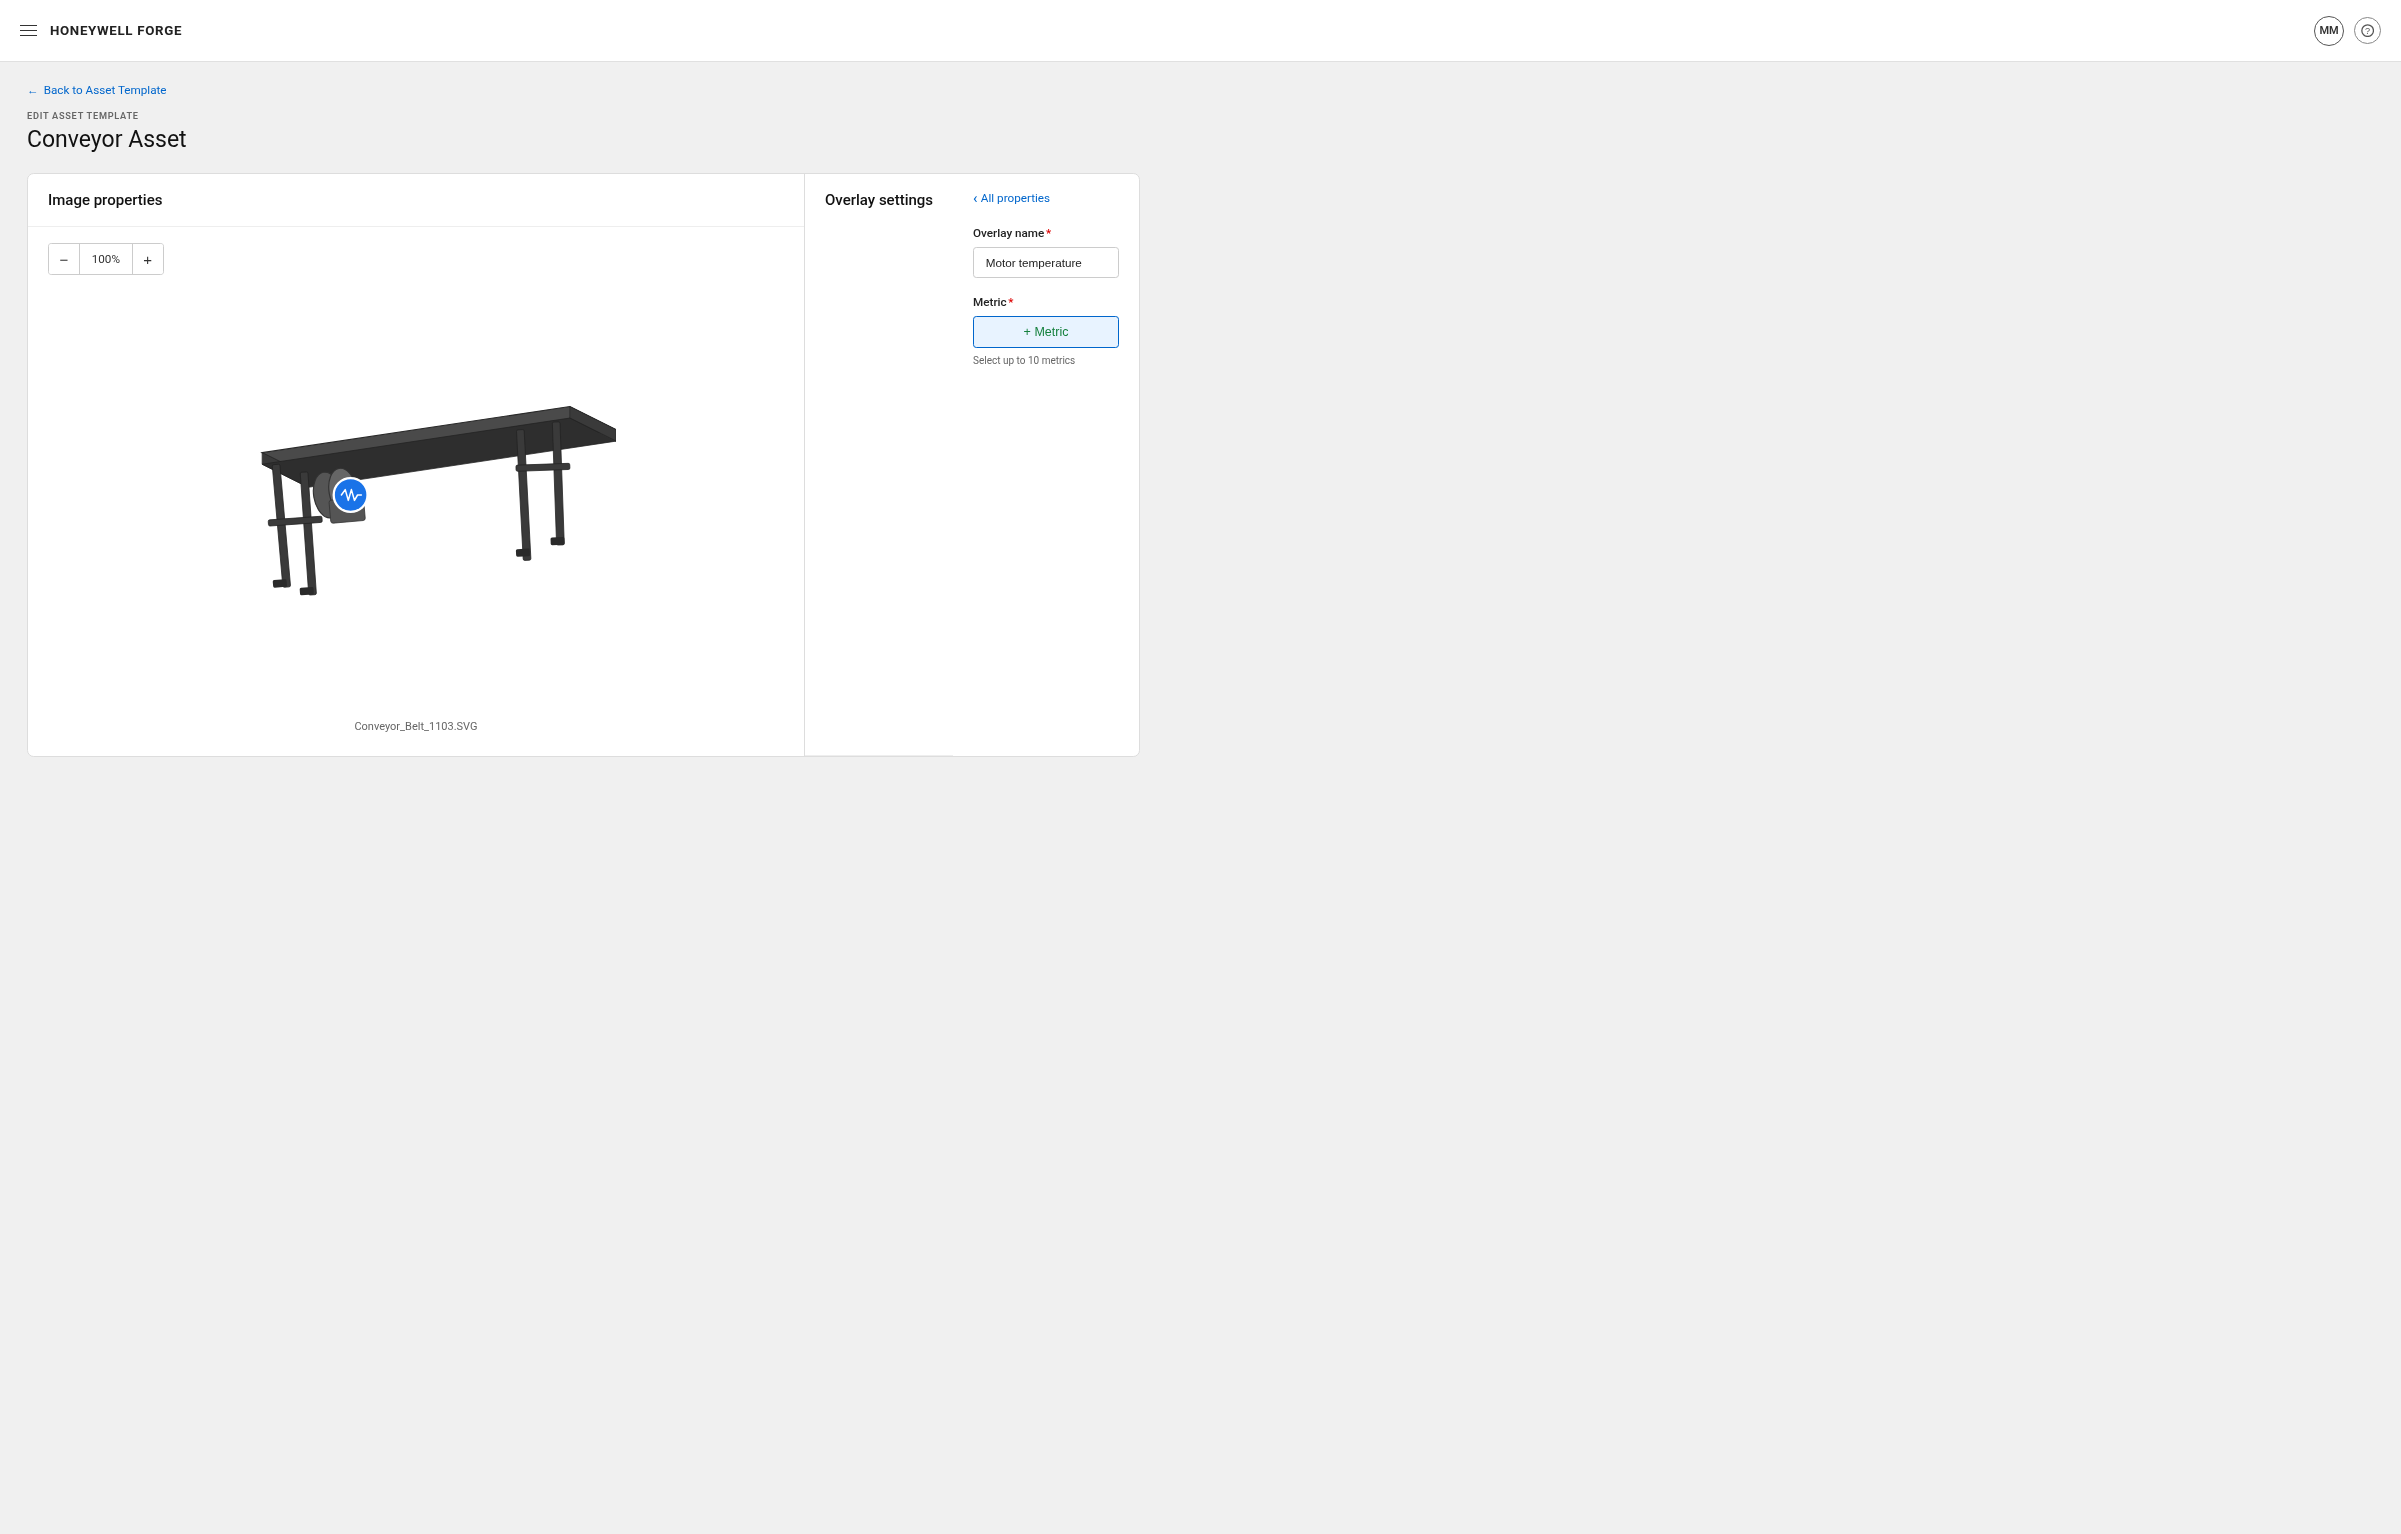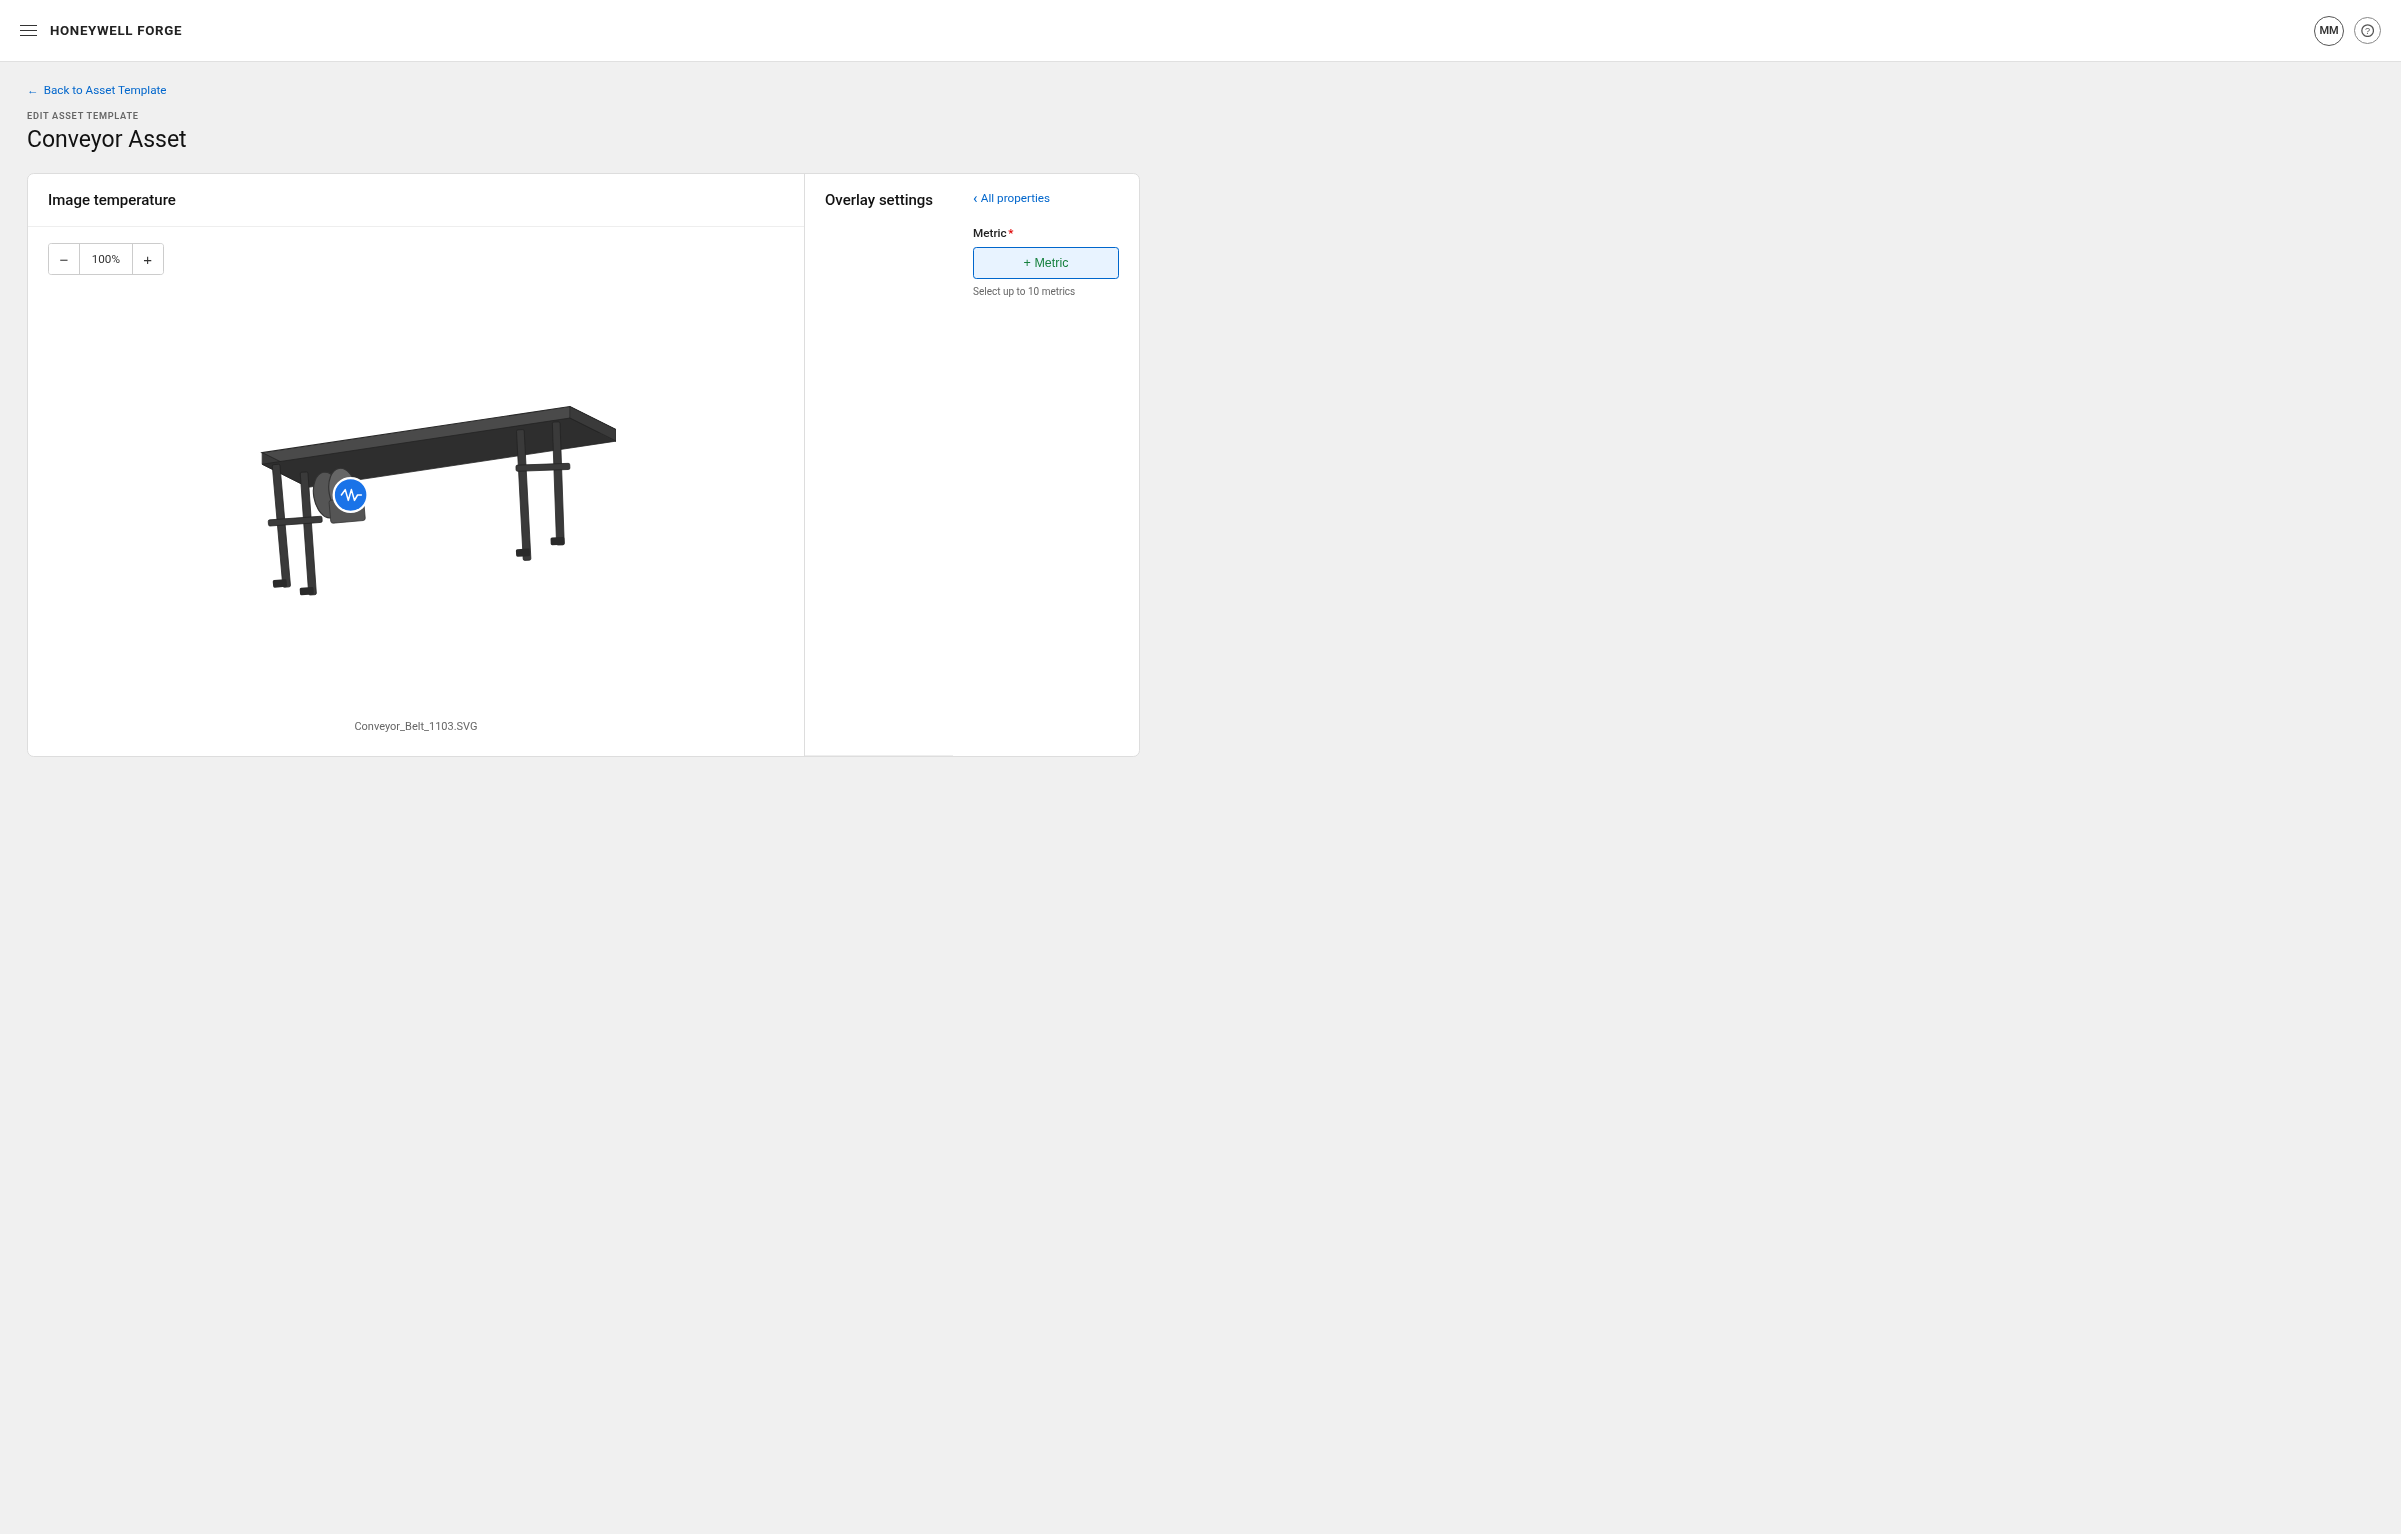--- a/index.html
+++ b/index.html
@@ -341,21 +341,21 @@
 
   
   <div class="page-section-label">EDIT ASSET TEMPLATE</div>
   <h1 class="page-title">Conveyor Asset</h1>
 
   
   <div class="main-card">
 
     <div class="left-panel">
       <div class="panel-header">
-        <span class="panel-header-title">Image temperature</span>
+        <span class="panel-header-title">Image properties</span>
       </div>
       <div class="panel-body">
 
         <div class="zoom-controls">
           <button class="zoom-btn">−</button>
           <span class="zoom-value">100%</span>
           <button class="zoom-btn">+</button>
         </div>
 
         <div class="image-area">
@@ -408,20 +408,26 @@
       </div>
       <div class="right-panel-body">
 
         
         <div class="all-properties-link">
           <span style="font-size:15px;line-height:1;">‹</span>
           <span>All properties</span>
         </div>
 
         
+        <div class="form-field">
+          <label class="form-label">
+            <span>Overlay name</span><span class="required">*</span>
+          </label>
+          <input class="form-input" type="text" value="Motor temperature" style="">
+        </div>
 
         
         <div class="form-field">
           <label class="form-label">
             <span>Metric</span><span class="required">*</span>
           </label>
           <button class="metric-btn">+ Metric</button>
           <div class="metric-hint">Select up to 10 metrics</div>
         </div>
 

